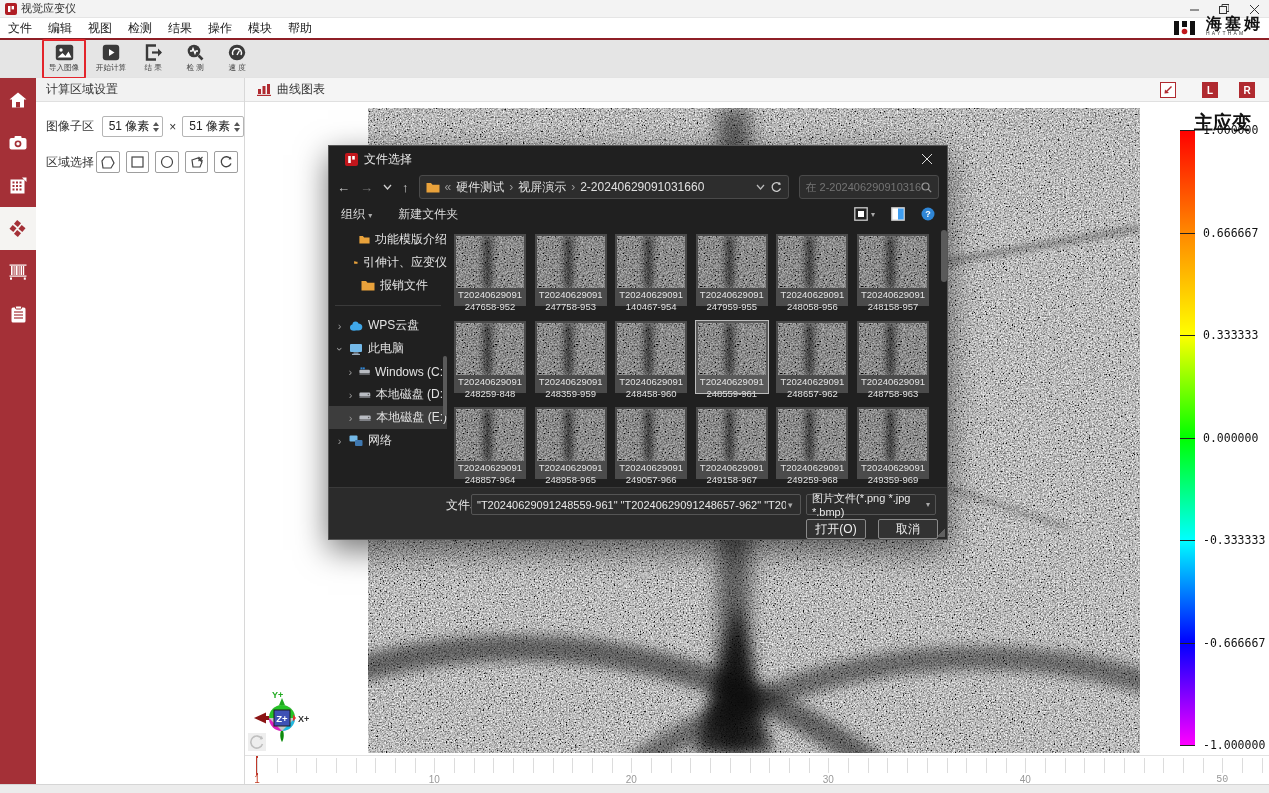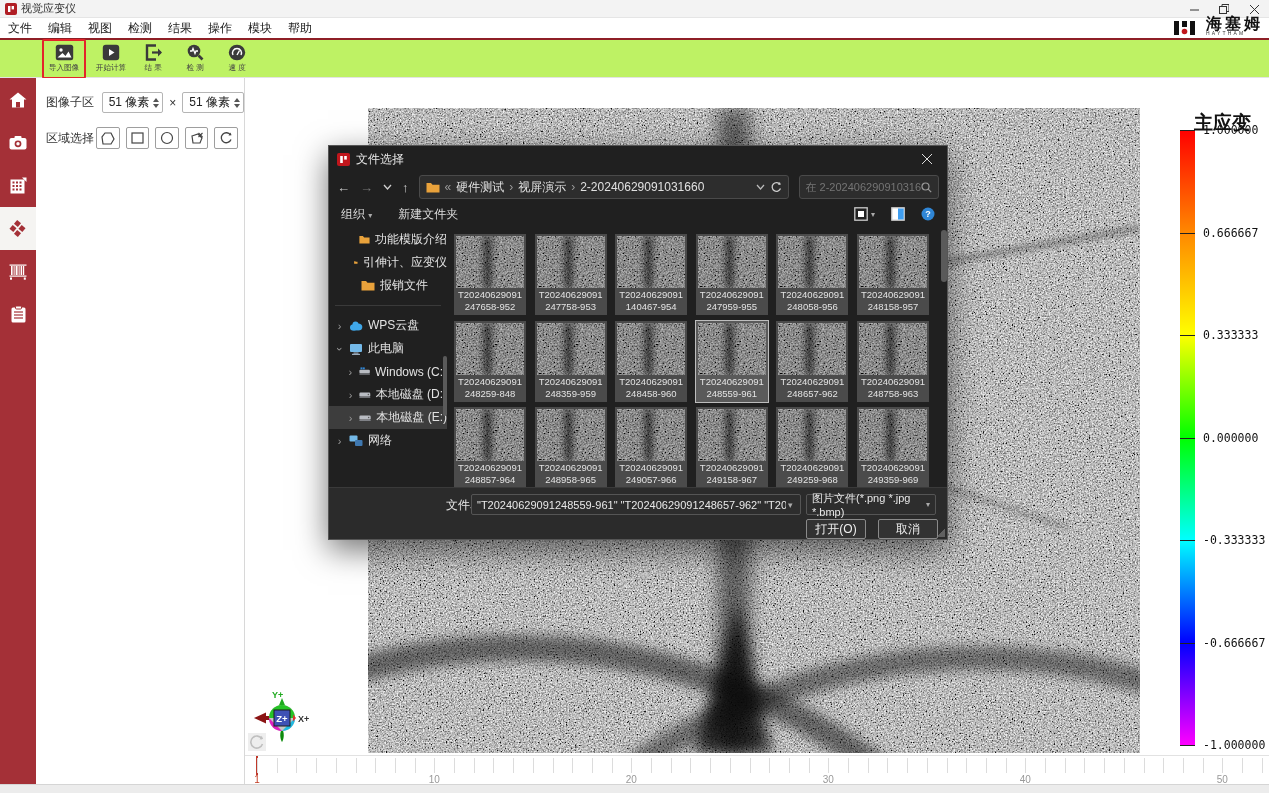--- a/index.html
+++ b/index.html
@@ -15,21 +15,21 @@
   #win-controls { position:absolute; right:0; top:0; display:flex; }
 
   #menubar { position:absolute; left:0; top:18px; width:1269px; height:20px; background:#fff;
     display:flex; align-items:center; font-size:12px; color:#222; }
   .menu-item { padding:0 8px; cursor:default; }
   #brand { position:absolute; right:6px; top:19px; display:flex; align-items:center; gap:4px; }
   #brand .cn { font-size:16px; font-weight:bold; color:#111; letter-spacing:3px; line-height:10px;}
   #brand .en { font-size:5px; color:#333; letter-spacing:2.2px; line-height:6px;}
   #redline { position:absolute; left:0; top:38px; width:1269px; height:2px; background:#8e1f26; }
 
-  #toolbar { position:absolute; left:0; top:40px; width:1269px; height:38px; background:#bef264;
+  #toolbar { position:absolute; left:0; top:40px; width:1269px; height:38px; background:#e5e5e5;
     border-bottom:1px solid #e3e3e3; display:flex; align-items:center; }
   .tool-item { width:38px; height:36px; display:flex; flex-direction:column; align-items:center;
     justify-content:center; gap:1px; }
   .tool-item .tlab { font-size:8px; color:#444; white-space:nowrap; transform:scale(.95);}
   #tool-import-wrap { margin-left:42px; border:2px solid #e3242b; border-radius:2px; padding:0 1px; }
 
   
   #sidebar { position:absolute; left:0; top:78px; width:36px; height:706px; background:#a43037; }
   .side-item { width:36px; height:43px; display:flex; align-items:center; justify-content:center; }
   .side-item.sel { background:#f5f4f2; }
@@ -82,21 +82,21 @@
   .tl-label { position:absolute; top:18px; font-size:10px; color:#999; transform:translateX(-50%); }
   .tl-label.first { color:#c23b22; }
   #tl-marker { position:absolute; left:11px; top:0; width:2px; height:19px; background:#c0392b; }
 
   #bottom-strip { position:absolute; left:0; top:784px; width:1269px; height:9px; background:#ececec;
     border-top:1px solid #d5d5d5; }
 
   
   #dialog { position:absolute; left:328px; top:145px; width:620px; height:395px; background:#202020;
     border:1px solid #555; box-shadow:0 10px 30px rgba(0,0,0,.55); color:#e8e8e8; font-size:12px; z-index:50;}
-  #dlg-title { height:26px; display:flex; align-items:center; padding-left:8px; gap:6px; }
+  #dlg-title { height:26px; display:flex; align-items:center; padding-left:16px; gap:6px; }
   #dlg-close { position:absolute; right:0; top:0; width:40px; height:26px; display:flex;
     align-items:center; justify-content:center; }
   #dlg-nav { position:absolute; left:0; top:26px; width:100%; height:30px; display:flex;
     align-items:center; padding:0 8px; gap:10px; color:#cfcfcf; font-size:13px; }
   #crumb-box { width:370px; height:24px; background:#2d2d2d; border:1px solid #4a4a4a; border-radius:3px;
     display:flex; align-items:center; padding:0 6px; gap:5px; font-size:12px; color:#e0e0e0; }
   .crumb-sep { color:#9a9a9a; font-size:12px; }
   #crumb-box .spacer { flex:1; }
   #search-box { width:140px; height:24px; background:#2d2d2d; border:1px solid #4a4a4a; border-radius:3px;
     display:flex; align-items:center; padding:0 6px; }
@@ -111,21 +111,21 @@
   .tree-row { height:23px; display:flex; align-items:center; gap:5px; font-size:12px; color:#e2e2e2;
     white-space:nowrap; }
   .tree-row.sel { background:#3d3d3d; }
   .tree-div { height:1px; background:#3a3a3a; margin:8px 6px; }
   .chev { width:9px; color:#9a9a9a; font-size:11px; display:inline-block; text-align:center; }
   .chev.down { transform:rotate(90deg); }
   #tree-scroll { position:absolute; left:114px; top:130px; width:4px; height:60px; background:#5a5a5a;
     border-radius:2px; }
 
   #dlg-grid { position:absolute; left:122px; top:0; right:8px; bottom:0; overflow:hidden; }
-  .tile { position:absolute; width:72px; height:81px; background:#4b4b4b; }
+  .tile { position:absolute; width:72px; height:72px; background:#4b4b4b; }
   .tile.sel { background:#5a5a5a; outline:1px solid #bdbdbd; }
   .tile .thumb { width:68px; height:52px; margin:2px auto 0; overflow:hidden; }
   .tile .thumb svg { display:block; width:100%; height:100%; }
   .tile .fname { text-align:center; font-size:9.5px; line-height:12px; color:#e3e3e3; margin-top:1px;}
   .tile .fname span { display:block; }
   #grid-scroll { position:absolute; right:0; top:4px; width:6px; height:52px; background:#5a5a5a;
     border-radius:3px; }
 
   #dlg-footer { position:absolute; left:0; bottom:0; width:100%; height:52px; background:#2b2b2b;
     border-top:1px solid #3a3a3a; }
@@ -324,20 +324,21 @@
       <g stroke="#a43037" stroke-width="1.2">
           <line x1="3" y1="6" x2="12" y2="6"></line>
           <line x1="3" y1="9" x2="12" y2="9"></line>
           <line x1="3" y1="12" x2="12" y2="12"></line>
         </g>
     </svg>
   </div>
 </div>
 
 <div id="left-panel">
+  <div id="lp-header">计算区域设置</div>
   <div class="lp-row">
     <span class="lp-label">图像子区</span>
     <div class="spin" style="width:62px">
       <span>51 像素</span>
       <span class="stepper">
           <span class="tri-up"></span>
           <span class="tri-dn"></span>
         </span>
     </div>
     <span style="margin:0 6px">×</span>
@@ -375,20 +376,37 @@
     <div class="shape-btn">
       <svg width="14" height="14" viewBox="0 0 14 14">
           <path d="M11.5 4 A5 5 0 1 0 12 8.5" fill="none" stroke="#444" stroke-width="1.3"></path>
           <path d="M9.5 4.5 L12.5 4.2 L11.5 1.5 Z" fill="#444"></path>
         </svg>
     </div>
   </div>
 </div>
 
 <div id="main">
+  <div id="main-header">
+    <svg width="14" height="13" viewBox="0 0 14 13">
+      <rect x="1" y="6" width="3" height="5" fill="#b02a30"></rect>
+        <rect x="5.5" y="3" width="3" height="8" fill="#b02a30"></rect>
+        <rect x="10" y="1" width="3" height="10" fill="#b02a30"></rect>
+        <line x1="0" y1="12.4" x2="14" y2="12.4" stroke="#b02a30" stroke-width="1.2"></line>
+    </svg>
+    <span class="ht">曲线图表</span>
+    <div class="hdr-btn" id="btn-fit">
+      <svg width="10" height="10" viewBox="0 0 10 10">
+        <line x1="8.5" y1="1.5" x2="3" y2="7" stroke="#b02a30" stroke-width="1.5"></line>
+        <path d="M1.5 8.5 L6 8 L2 4.5 Z" fill="#b02a30"></path>
+      </svg>
+    </div>
+    <div class="hdr-btn" id="btn-L">L</div>
+    <div class="hdr-btn" id="btn-R">R</div>
+  </div>
 
   <div id="viewer">
     <div id="specimen">
       <svg viewBox="0 0 772 645" preserveAspectRatio="none">
         <rect width="772" height="645" fill="#909090" filter="url(#spk)"></rect>
         <rect width="772" height="645" fill="#888" opacity="0.12"></rect>
         <rect x="350" y="0" width="32" height="645" fill="#000" opacity="0.5" style="filter:blur(9px)"></rect>
         <path d="M326,645 L404,645 L370,495 Z" fill="#000" opacity="0.75" style="filter:blur(7px)"></path>
         <circle cx="150" cy="1140" r="600" fill="none" stroke="#0a0a0a" stroke-width="26" opacity="0.5" style="filter:blur(6px)"></circle>
         <circle cx="610" cy="1150" r="600" fill="none" stroke="#0a0a0a" stroke-width="24" opacity="0.45" style="filter:blur(6px)"></circle>
@@ -493,21 +511,21 @@
         <div class="tl-tick" style="left: 937.9px;"></div>
         <div class="tl-tick" style="left: 957.6px;"></div>
         <div class="tl-tick" style="left: 977.3px;"></div>
         <div class="tl-tick" style="left: 997px;"></div>
         <div class="tl-tick" style="left: 1016.7px;"></div>
         <div class="tl-label first" style="left: 12px;">1</div>
         <div class="tl-label" style="left: 189.3px;">10</div>
         <div class="tl-label" style="left: 386.3px;">20</div>
         <div class="tl-label" style="left: 583.3px;">30</div>
         <div class="tl-label" style="left: 780.3px;">40</div>
-        <div class="tl-label" style="left: 977.3px;">50</div>
+        <div class="tl-label" style="left: 977.3px; font-family: Liberation Mono, monospace;">50</div>
       </div>
   </div>
 </div>
 
 <div id="bottom-strip"></div>
 
 <div id="dialog">
   <div id="dlg-title">
     <svg width="13" height="13" viewBox="0 0 13 13">
       <rect width="13" height="13" rx="2" fill="#c1161c"></rect>

